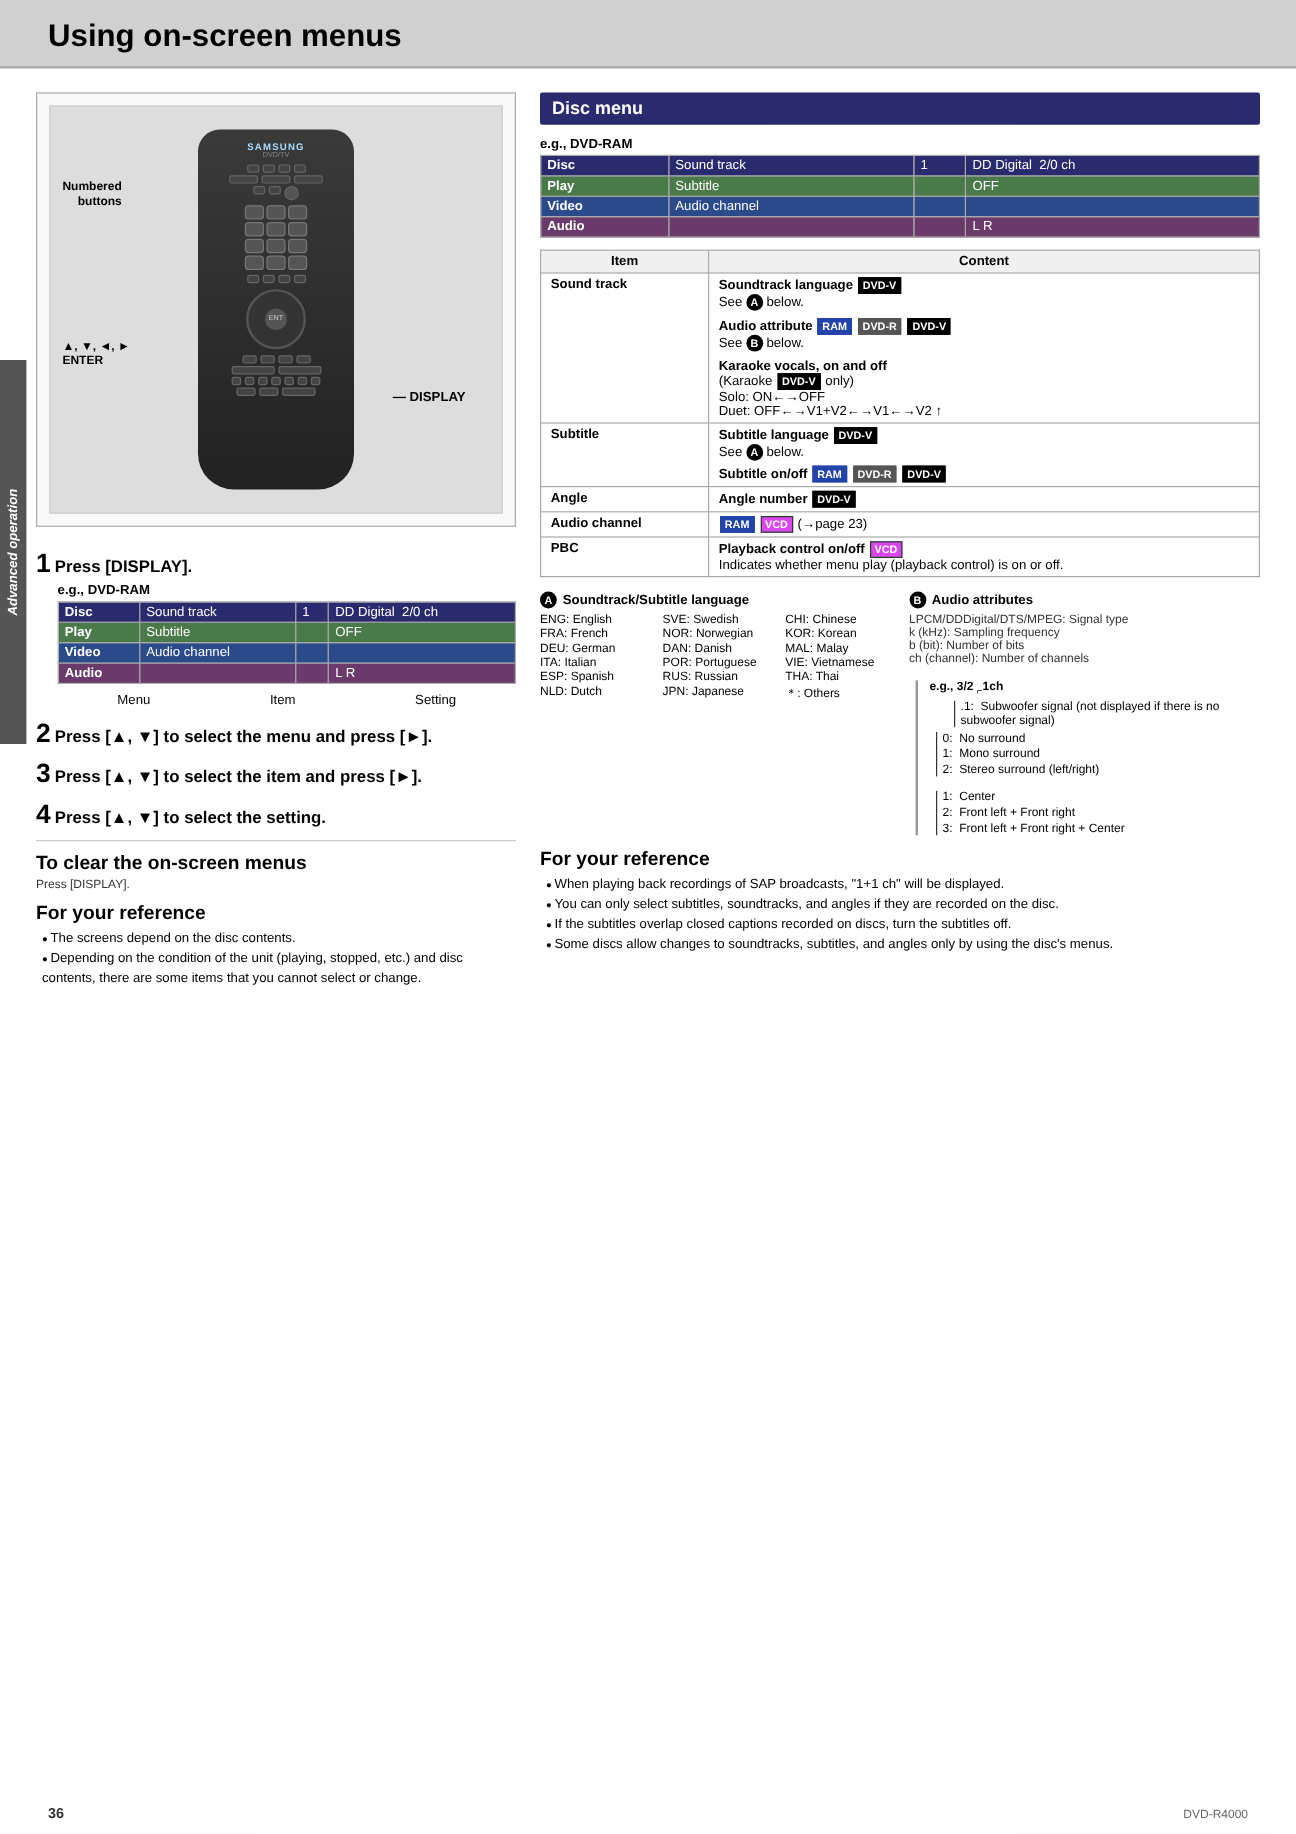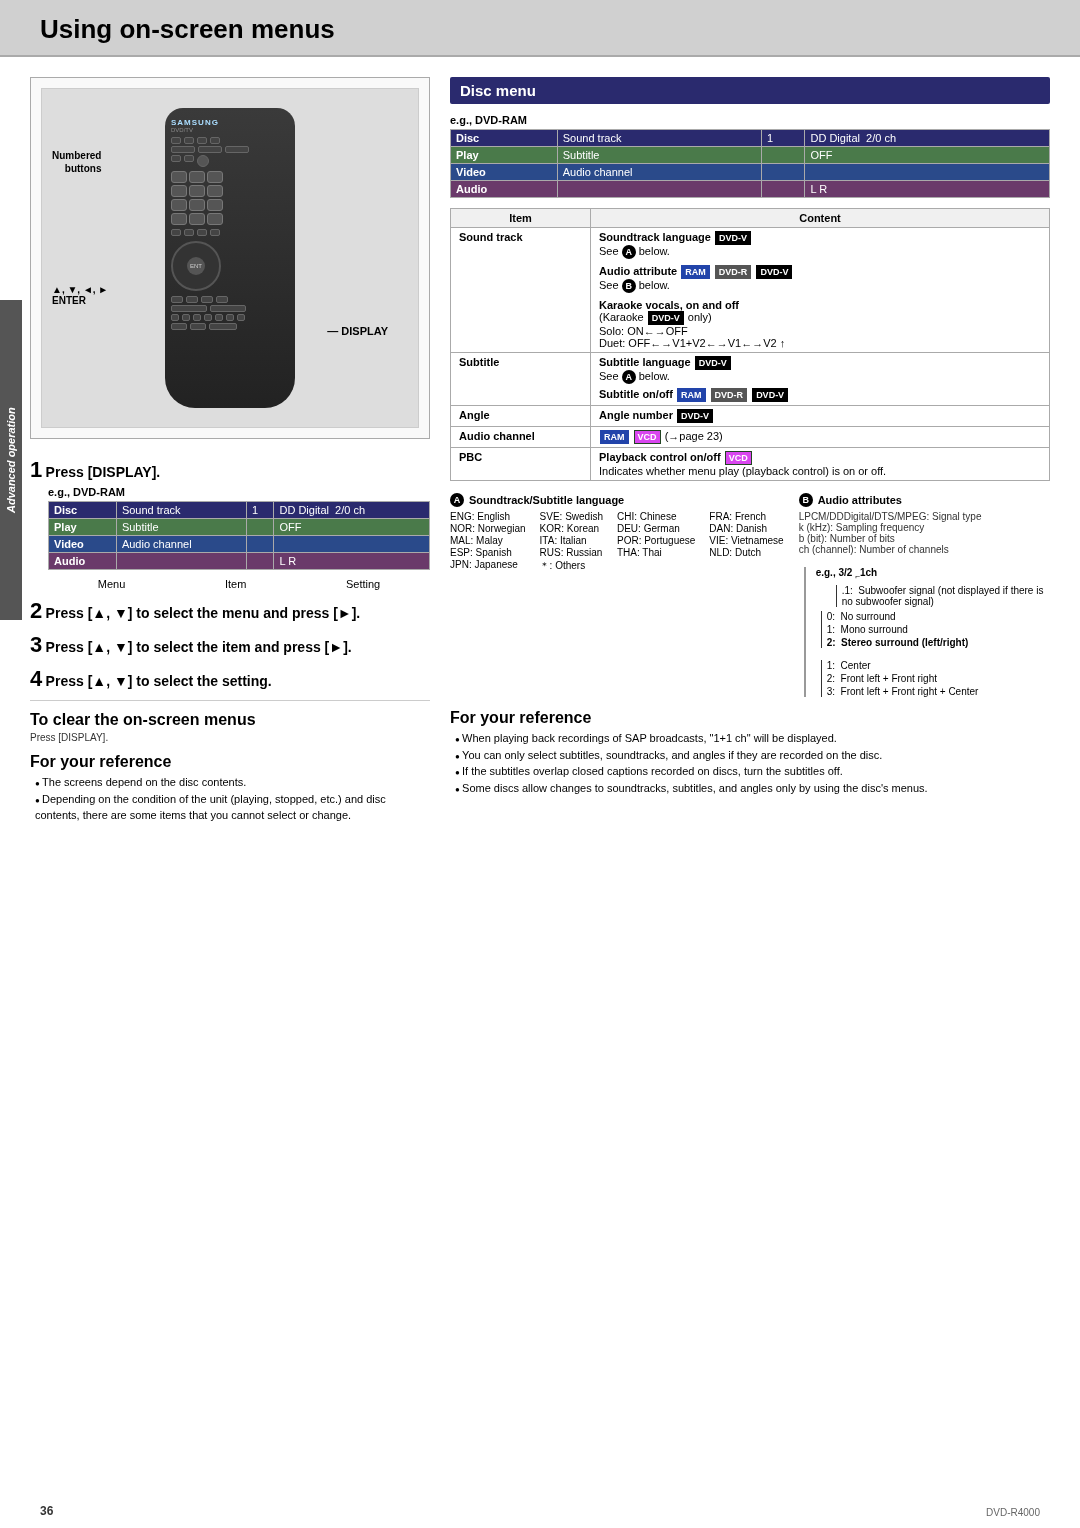--- a/index.html
+++ b/index.html
@@ -77,21 +77,21 @@
       border: 1px solid #ccc;
     }
     .remote-body {
       width: 130px;
       height: 300px;
       background: linear-gradient(to bottom, #3a3a3a, #222);
       border-radius: 18px 18px 30px 30px;
       position: relative;
       display: flex;
       flex-direction: column;
-      align-items: flex-start;
+      align-items: center;
       padding: 8px 6px;
     }
     .samsung-logo {
       color: #aaddff;
       font-size: 8px;
       font-weight: bold;
       letter-spacing: 1px;
       margin-top: 2px;
     }
     .dvd-tv-label {
@@ -309,21 +309,21 @@
       color: #fff;
       border-radius: 50%;
       display: inline-flex;
       align-items: center;
       justify-content: center;
       font-size: 9px;
       font-weight: bold;
     }
     .lang-grid {
       display: grid;
-      grid-template-columns: repeat(4, 1fr);
+      grid-template-columns: repeat(3, 1fr);
       font-size: 10px;
       gap: 1px 14px;
     }
     .lang-item { white-space: nowrap; }
     
     .audio-attr-section {
       margin-bottom: 12px;
     }
     
     .ref-section {
@@ -672,21 +672,21 @@
           </div>
 
           <div style="font-size:10px; padding-left:10px; border-left: 2px solid #999; margin-left:5px; margin-top:5px;">
             <div style="font-weight:bold; margin-bottom:4px;">e.g., 3/2 <sub>⌐</sub>1ch</div>
             <div style="margin-left:20px; border-left:1px solid #333; padding-left:5px;">
               <div style="margin-bottom:2px;">.1: &nbsp;Subwoofer signal (not displayed if there is no subwoofer signal)</div>
             </div>
             <div style="margin-left:5px; border-left:1px solid #333; padding-left:5px; margin-top:4px;">
               <div style="margin-bottom:2px;">0: &nbsp;No surround</div>
               <div style="margin-bottom:2px;">1: &nbsp;Mono surround</div>
-              <div style="margin-bottom:12px;font-weight:bold;">2: &nbsp;Stereo surround (left/right)</div>
+              <div style="margin-bottom:12px;">2: &nbsp;Stereo surround (left/right)</div>
             </div>
             <div style="margin-left:5px; border-left:1px solid #333; padding-left:5px; margin-top:4px;">
               <div style="margin-bottom:2px;">1: &nbsp;Center</div>
               <div style="margin-bottom:2px;">2: &nbsp;Front left + Front right</div>
               <div style="margin-bottom:2px;">3: &nbsp;Front left + Front right + Center</div>
             </div>
           </div>
         </div>
       </div>
 

